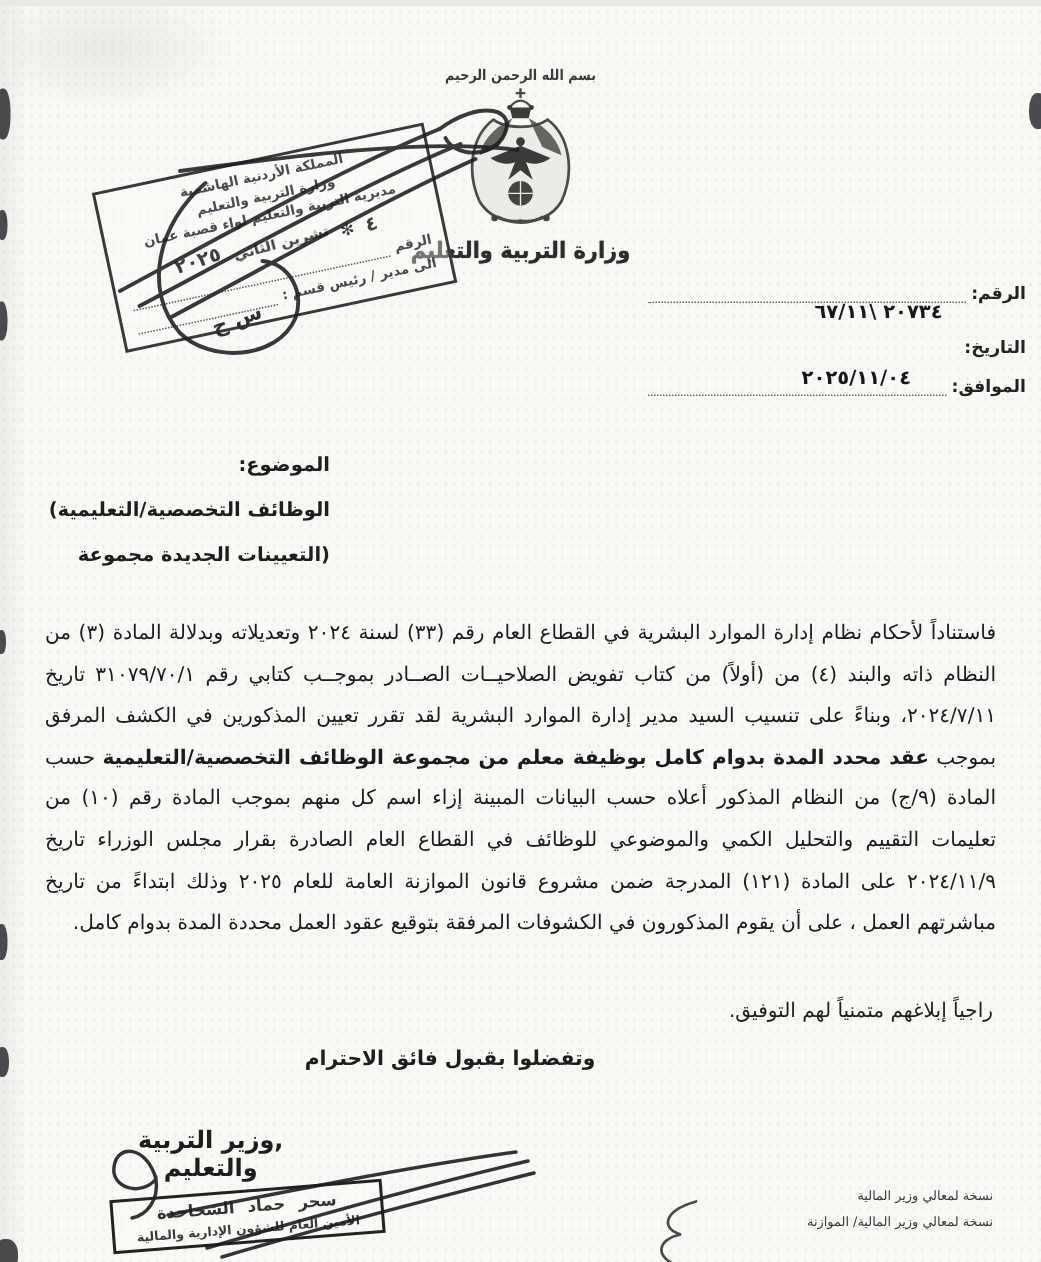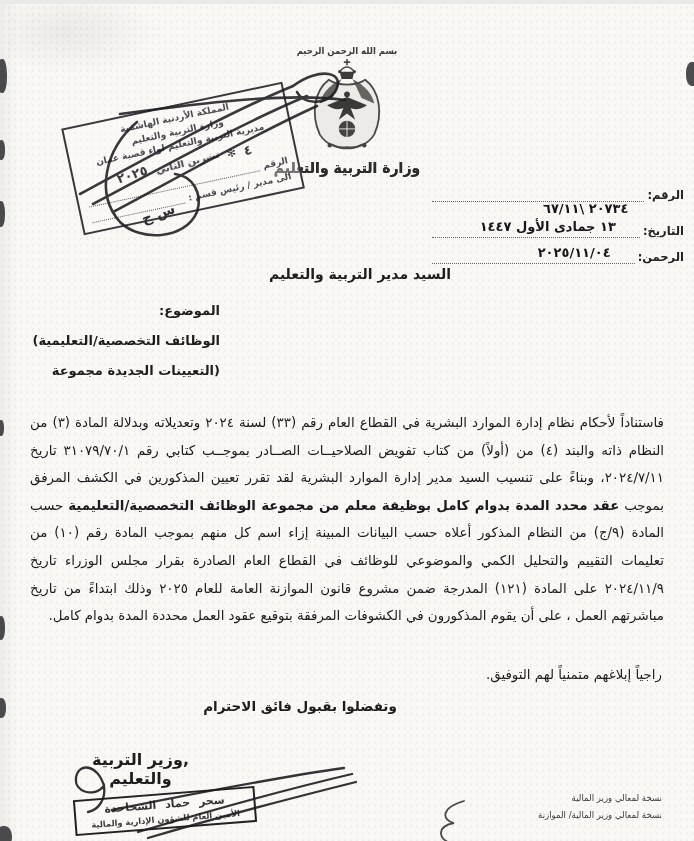--- a/index.html
+++ b/index.html
@@ -150,33 +150,29 @@
 
   <div class="ref-block">
     <div class="ref-row">
       <span class="ref-label">الرقم:</span>
       <span class="ref-dots">
         <span class="ref-value v-below ltr">٢٠٧٣٤ \٦٧/١١</span>
       </span>
     </div>
     <div class="ref-row" style="margin-top:22px">
       <span class="ref-label">التاريخ:</span>
-      <span class="ref-dots">
-        <span class="ref-value v-on">١٣ جمادى الأول ١٤٤٧</span>
-      </span>
     </div>
     <div class="ref-row">
-      <span class="ref-label">الرحمن:</span>
+      <span class="ref-label">الموافق:</span>
       <span class="ref-dots">
         <span class="ref-value v-on ltr">٢٠٢٥/١١/٠٤</span>
       </span>
     </div>
   </div>
 
-  <div class="addressee">السيد مدير التربية والتعليم</div>
 
   <div class="subject-block">
     <div>الموضوع:</div>
     <div>الوظائف التخصصية/التعليمية)</div>
     <div>(التعيينات الجديدة مجموعة</div>
   </div>
 
 
   <div class="body-par"><span>فاستناداً لأحكام نظام إدارة الموارد البشرية في القطاع العام رقم (٣٣) لسنة ٢٠٢٤ وتعديلاته وبدلالة المادة (٣) من النظام ذاته والبند (٤) من (أولاً) من كتاب تفويض الصلاحيــات الصــادر بموجــب كتابي رقم ٣١٠٧٩/٧٠/١ تاريخ ٢٠٢٤/٧/١١، وبناءً على تنسيب السيد مدير إدارة الموارد البشرية لقد تقرر تعيين المذكورين في الكشف المرفق بموجب </span><span class="b">عقد محدد المدة بدوام كامل بوظيفة معلم من مجموعة الوظائف التخصصية/التعليمية</span><span> حسب المادة (٩/ج) من النظام المذكور أعلاه حسب البيانات المبينة إزاء اسم كل منهم بموجب المادة رقم (١٠) من تعليمات التقييم والتحليل الكمي والموضوعي للوظائف في القطاع العام الصادرة بقرار مجلس الوزراء تاريخ ٢٠٢٤/١١/٩ على المادة (١٢١) المدرجة ضمن مشروع قانون الموازنة العامة للعام ٢٠٢٥ وذلك ابتداءً من تاريخ مباشرتهم العمل ، على أن يقوم المذكورون في الكشوفات المرفقة بتوقيع عقود العمل محددة المدة بدوام كامل.</span></div>
 

